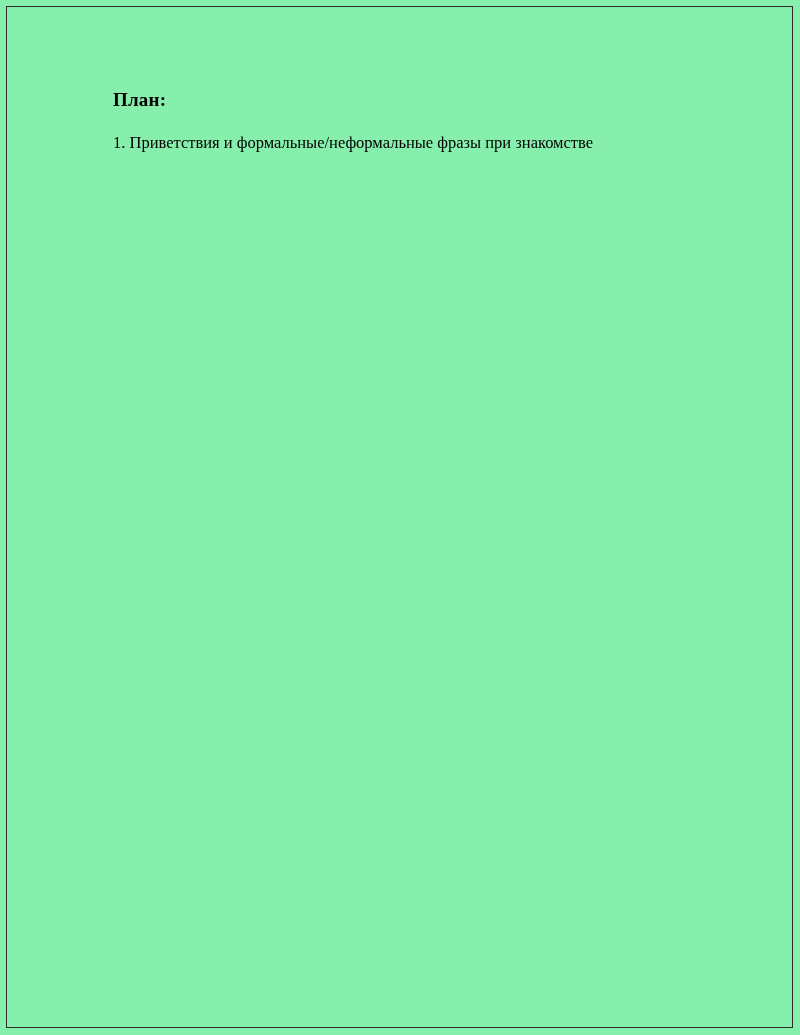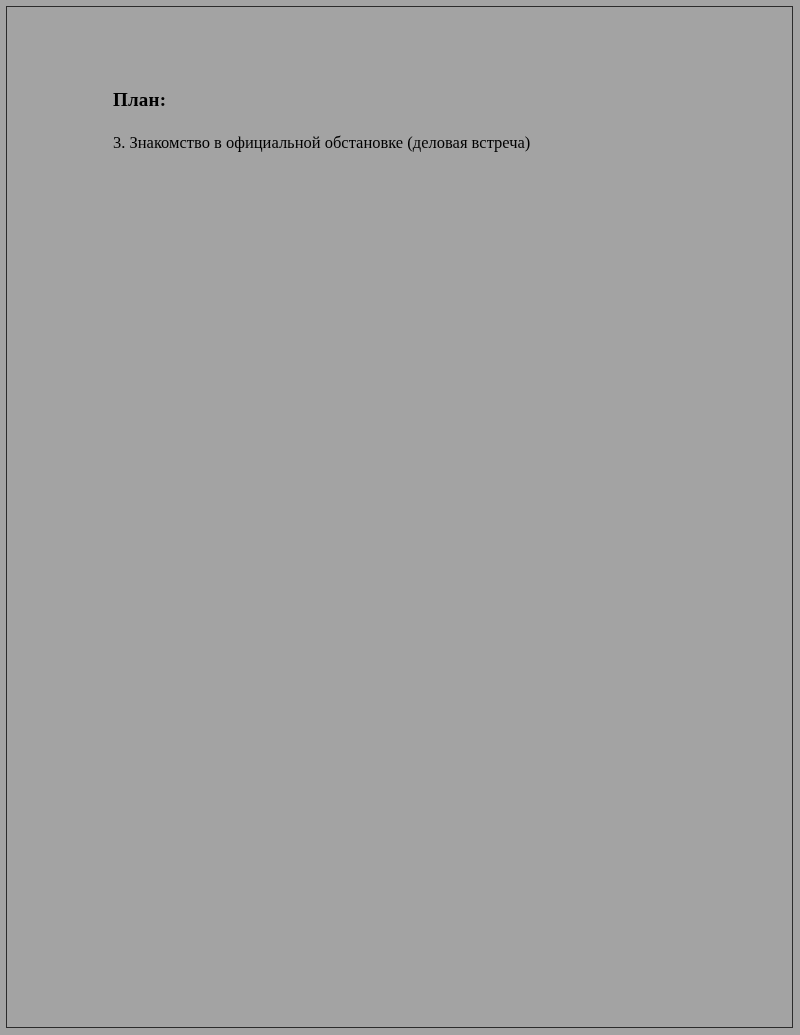--- a/index.html
+++ b/index.html
@@ -11,21 +11,21 @@
     width: 800px;
     height: 1035px;
     font-family: "Liberation Serif", serif;
     color: #000000;
   }
   .page {
     position: relative;
     width: 800px;
     height: 1035px;
     box-sizing: border-box;
-    background: #a3a3a3;
+    background: #86efac;
     overflow: hidden;
   }
   
   .sheet-border {
     position: absolute;
     left: 6px;
     top: 6px;
     width: 787px;
     height: 1022px;
     box-sizing: border-box;
@@ -68,18 +68,18 @@
 <body>
 
 <div class="page">
   <div class="sheet-border"></div>
 
   <div class="content">
     <h1 class="doc-title">План:</h1>
 
     <ul class="plan-list">
       <li class="plan-item">
-        <span class="num">3.</span>
-        <span class="txt">Знакомство в официальной обстановке (деловая встреча)</span>
+        <span class="num">1.</span>
+        <span class="txt">Приветствия и формальные/неформальные фразы при знакомстве</span>
       </li>
     </ul>
   </div>
 </div>
 
 </body></html>

